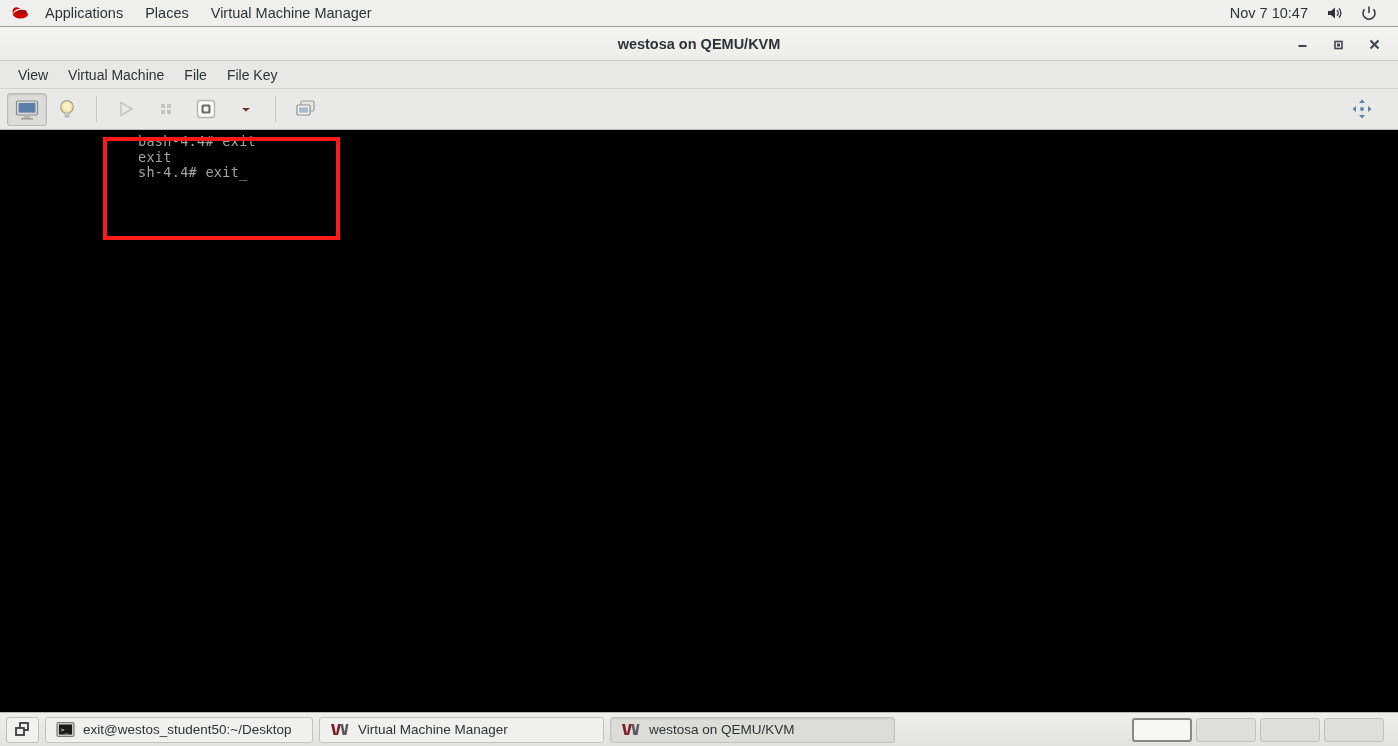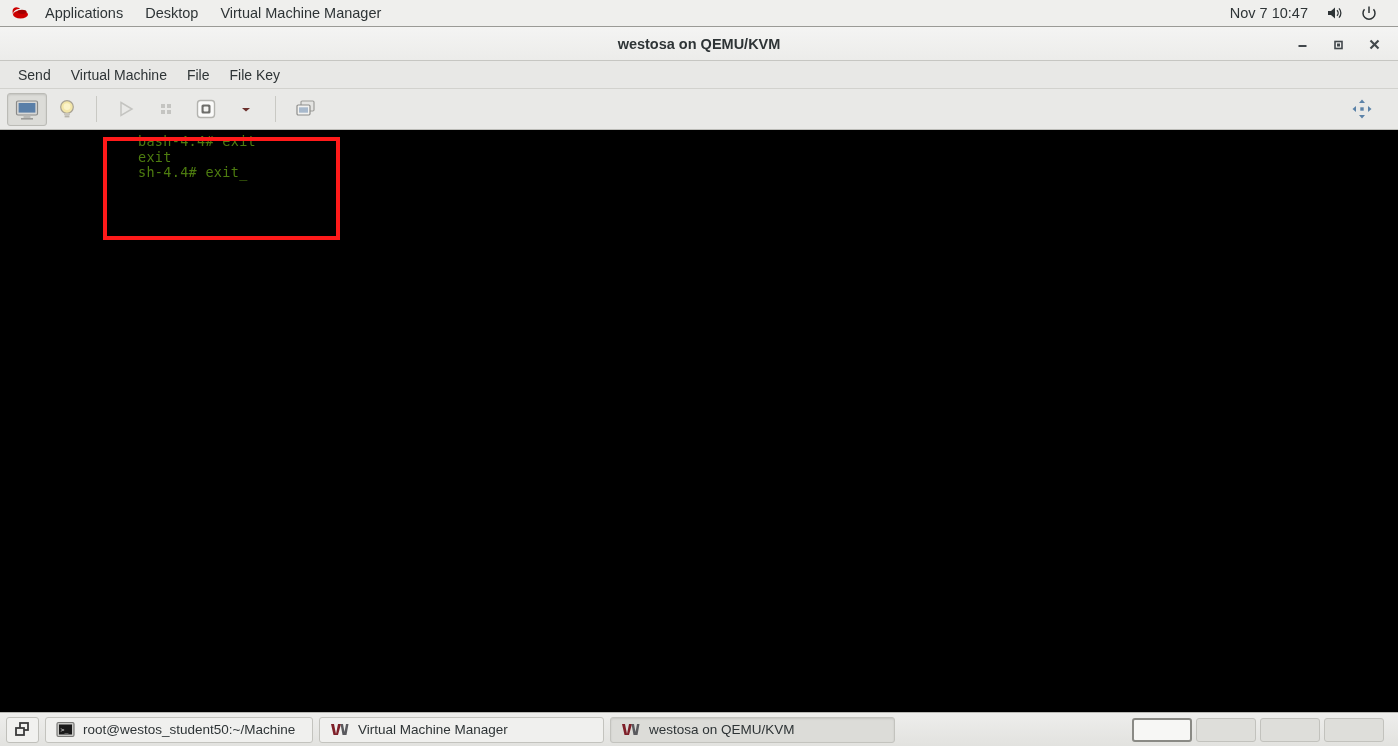--- a/index.html
+++ b/index.html
@@ -93,21 +93,21 @@
   #console {
     position: relative;
     width: 100%; height: 581px;
     background: #000;
     overflow: hidden;
   }
   #console-text {
     position: absolute; left: 138px; top: 4px;
     font-family: "DejaVu Sans Mono", monospace;
     font-size: 13.5px; line-height: 15.5px;
-    color: #4d7c0f; white-space: pre;
+    color: #a3a3a3; white-space: pre;
     letter-spacing: .3px;
   }
 
   
   #annotation-box {
     position: absolute;
     left: 103px; top: 110px; width: 237px; height: 103px;
     border: 4px solid #ff1a1a;
     pointer-events: none;
     z-index: 50;
@@ -172,21 +172,21 @@
       <ellipse cx="10.5" cy="9.5" rx="7.5" ry="4" fill="#cc0000"></ellipse>
       <path d="M3 9.5 C3 6 6 4 10 4 C9 2.5 6 1.5 4 3 C2 4.5 2.5 7 3 9.5 Z" fill="#cc0000"></path>
       <ellipse cx="12" cy="6.8" rx="4.6" ry="2.1" fill="#a30000"></ellipse>
     </svg>
   </div>
 
   <div class="panel-item">
     <span>Applications</span>
   </div>
   <div class="panel-item">
-    <span>Desktop</span>
+    <span>Places</span>
   </div>
   <div class="panel-item">
     <span>Virtual Machine Manager</span>
   </div>
 
   <div id="panel-right">
     <div id="clock">Nov 7  10:47</div>
     <div class="tray-icon">
       <svg width="18" height="16" viewBox="0 0 18 16">
         <path d="M2 6 h3 l4 -3.5 v11 l-4 -3.5 h-3 z" fill="#2e3436"></path>
@@ -223,21 +223,21 @@
         <svg width="13" height="13" viewBox="0 0 13 13">
           <line x1="2.5" y1="2.5" x2="10.5" y2="10.5" stroke="#41474b" stroke-width="2.2"></line>
           <line x1="10.5" y1="2.5" x2="2.5" y2="10.5" stroke="#41474b" stroke-width="2.2"></line>
         </svg>
       </div>
     </div>
   </div>
 
   <div id="menubar">
     <div class="menu-item">
-      <span>Send</span>
+      <span>View</span>
     </div>
     <div class="menu-item">
       <span>Virtual Machine</span>
     </div>
     <div class="menu-item">
       <span>File</span>
     </div>
     <div class="menu-item">
       <span>File Key</span>
     </div>
@@ -336,21 +336,21 @@
   </div>
 
   <div class="task-btn" id="task-terminal">
     <span class="tb-ico">
       <svg width="19" height="17" viewBox="0 0 19 17">
         <rect x="1" y="1.5" width="17" height="14" rx="1.5" fill="#c9c9c6" stroke="#7a7a78" stroke-width="1.2"></rect>
         <rect x="3" y="3.5" width="13" height="10" fill="#1a1a1a"></rect>
         <text x="4.6" y="10.6" font-family="DejaVu Sans Mono, monospace" font-size="6.5" fill="#e8e8e8">&gt;_</text>
       </svg>
     </span>
-    <span>root@westos_student50:~/Machine</span>
+    <span>exit@westos_student50:~/Desktop</span>
   </div>
 
   <div class="task-btn" id="task-vmm">
     <span class="tb-ico">
       <svg width="20" height="15" viewBox="0 0 20 15">
         <path d="M1 2 L4 2 L6 12 L8 2 L11 2 L8 13 L3.5 13 Z" fill="#7f2029"></path>
         <path d="M10.5 2 L13 2 L14.5 10 L16 2 L18.5 2 L16.5 13 L12.5 13 Z" fill="#5a5a5e"></path>
       </svg>
     </span>
     <span>Virtual Machine Manager</span>

